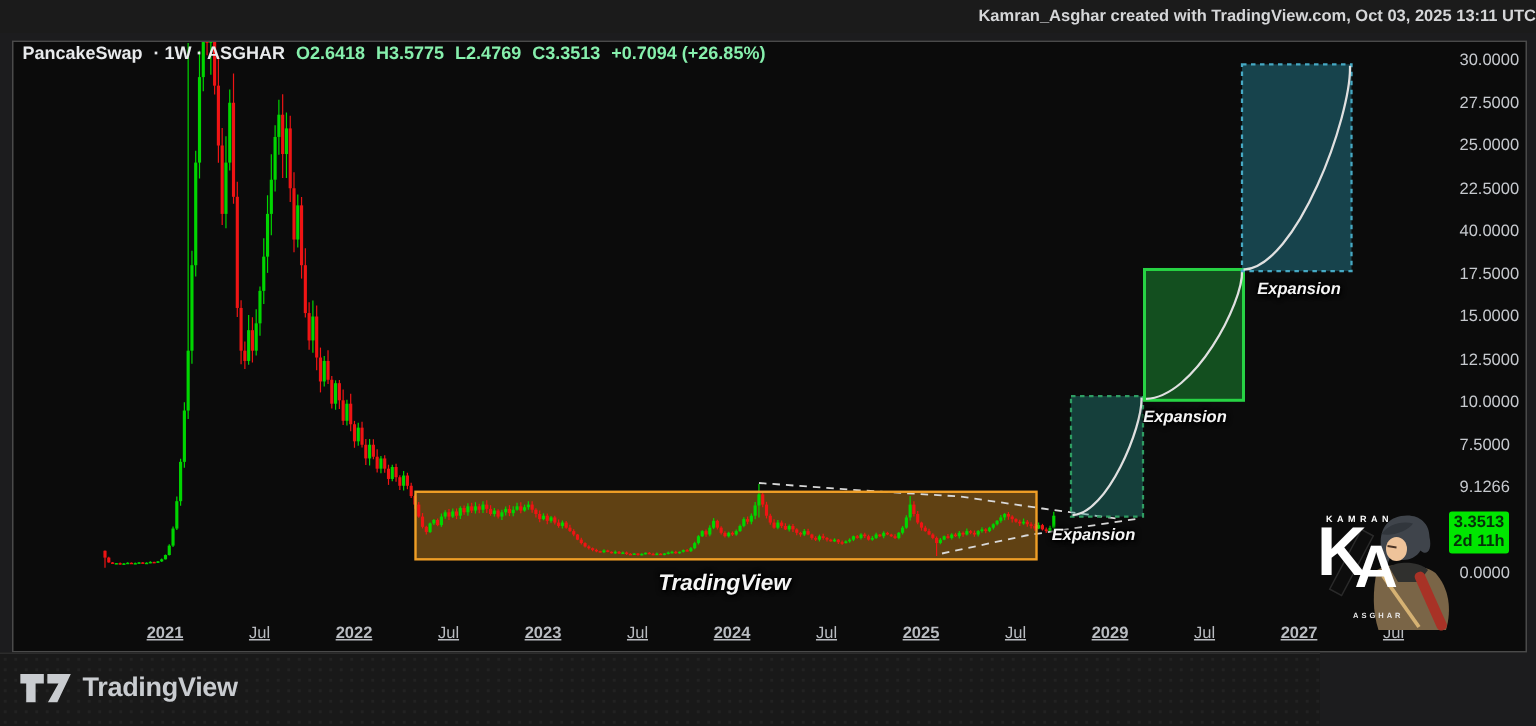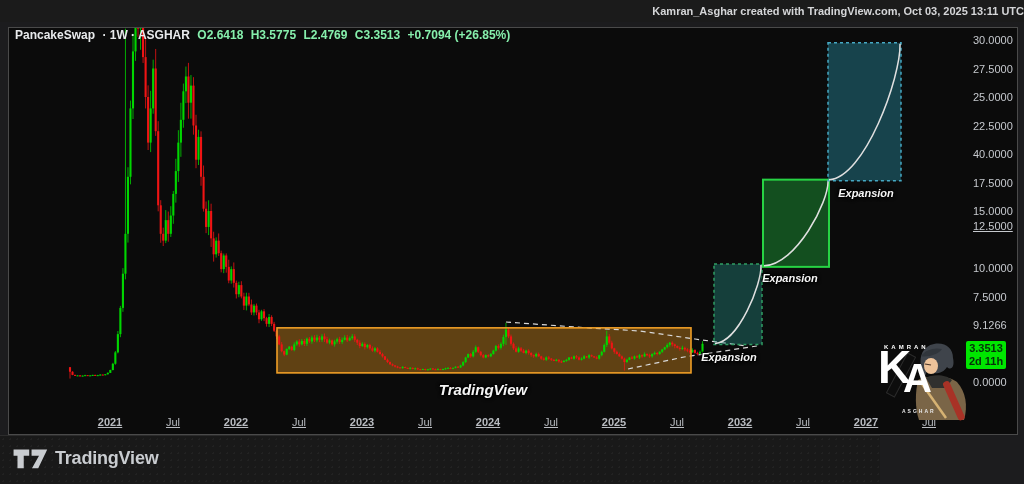--- a/index.html
+++ b/index.html
@@ -619,38 +619,38 @@
 </div>
 
 <div id="yticks">
     <div class="ytick" style="top: 34px;">30.0000</div>
     <div class="ytick" style="top: 63px;">27.5000</div>
     <div class="ytick" style="top: 91px;">25.0000</div>
     <div class="ytick" style="top: 120px;">22.5000</div>
     <div class="ytick" style="top: 148px;">40.0000</div>
     <div class="ytick" style="top: 177px;">17.5000</div>
     <div class="ytick" style="top: 205px;">15.0000</div>
-    <div class="ytick" style="top: 220px; text-decoration: underline;">12.5000</div>
+    <div class="ytick" style="top: 234px;">12.5000</div>
     <div class="ytick" style="top: 262px;">10.0000</div>
     <div class="ytick" style="top: 291px;">7.5000</div>
     <div class="ytick" style="top: 319px;">9.1266</div>
     <div class="ytick" style="top: 376px;">0.0000</div>
   </div>
 <div id="xticks">
     <div class="xtick strong" style="left: 110px;">2021</div>
     <div class="xtick" style="left: 173px;">Jul</div>
     <div class="xtick strong" style="left: 236px;">2022</div>
     <div class="xtick" style="left: 299px;">Jul</div>
     <div class="xtick strong" style="left: 362px;">2023</div>
     <div class="xtick" style="left: 425px;">Jul</div>
     <div class="xtick strong" style="left: 488px;">2024</div>
     <div class="xtick" style="left: 551px;">Jul</div>
     <div class="xtick strong" style="left: 614px;">2025</div>
     <div class="xtick" style="left: 677px;">Jul</div>
-    <div class="xtick strong" style="left: 740px;">2032</div>
+    <div class="xtick strong" style="left: 740px;">2029</div>
     <div class="xtick" style="left: 803px;">Jul</div>
     <div class="xtick strong" style="left: 866px;">2027</div>
     <div class="xtick" style="left: 929px;">Jul</div>
   </div>
 <div id="zonelabels">
     <div class="zone-label" style="left: 483px; top: 389px; font-size: 15px;">TradingView</div>
     <div class="zone-label" style="left: 729px; top: 357px; font-size: 11px;">Expansion</div>
     <div class="zone-label" style="left: 790px; top: 278px; font-size: 11px;">Expansion</div>
     <div class="zone-label" style="left: 866px; top: 193px; font-size: 11px;">Expansion</div>
   </div>

